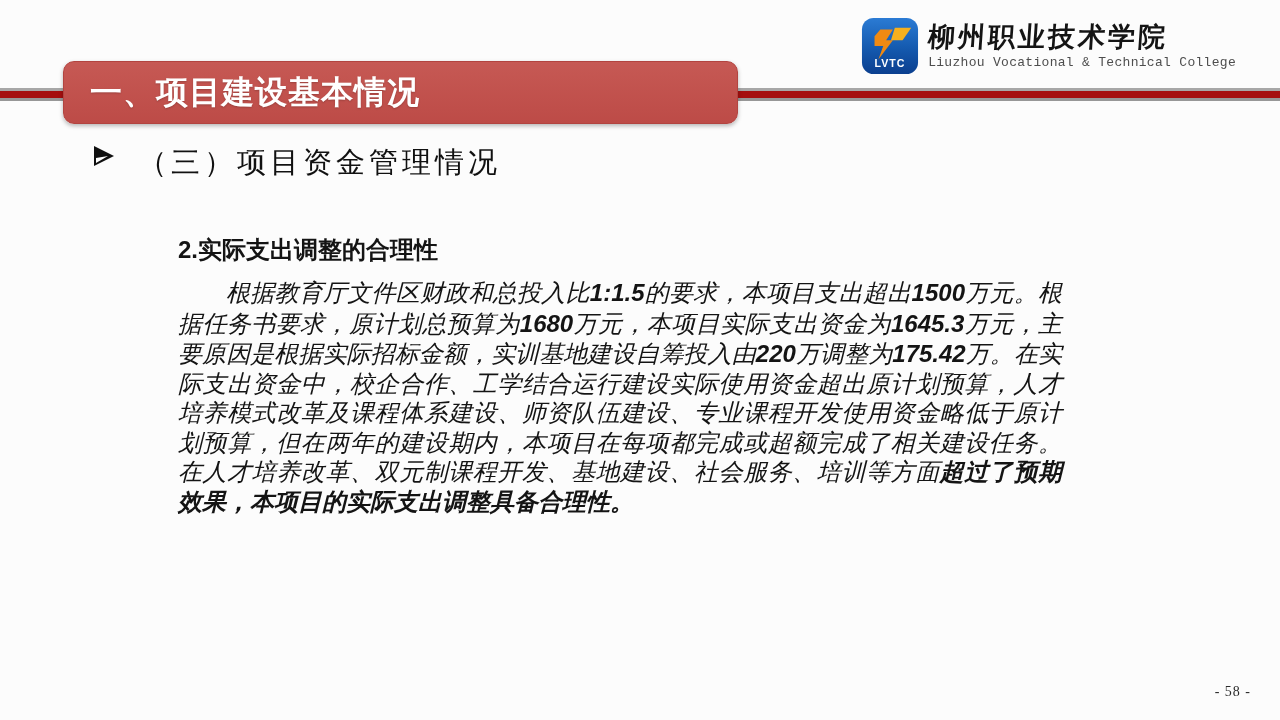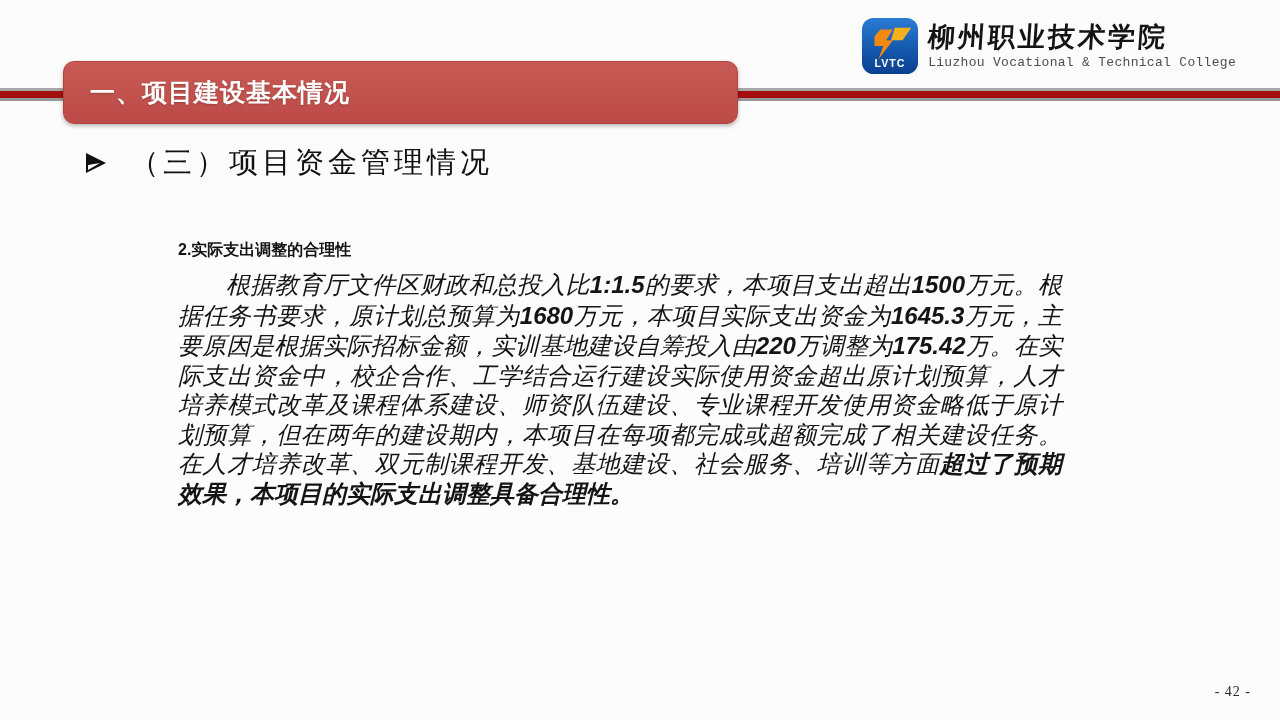--- a/index.html
+++ b/index.html
@@ -26,50 +26,50 @@
     width: 675px; height: 63px;
     background: linear-gradient(#c65954, #bd4b47);
     border: 1px solid #b24440;
     border-radius: 11px;
     box-shadow: 0 2px 4px rgba(0,0,0,0.28);
     display: flex; align-items: center;
     padding-left: 26px;
   }
   .banner-title {
     font-family: "Liberation Sans", "DejaVu Sans", sans-serif;
-    font-weight: 700; font-size: 25px; color: #ffffff;
+    font-weight: 700; font-size: 32px; color: #ffffff;
     letter-spacing: 1px;
     text-shadow: 0 1px 2px rgba(0,0,0,0.2);
   }
 
   
   .logo { position: absolute; right: 44px; top: 17px; display: flex; align-items: flex-start; }
   .logo-mark { width: 58px; height: 58px; margin-right: 9px; }
   .logo-names { display: flex; flex-direction: column; padding-top: 4px; }
   .logo-zh {
     font-weight: 700; font-size: 27px; color: #141414;
     letter-spacing: 3px; transform: skewX(-4deg);
     line-height: 33px; white-space: nowrap;
   }
   .logo-en {
     font-family: Liberation Mono, monospace;
     font-size: 13px; color: #4d4d4d; letter-spacing: 0.3px;
     line-height: 17px; white-space: nowrap;
   }
 
   
-  .section-row { position: absolute; left: 84px; top: 143px; display: flex; align-items: center; }
+  .section-row { position: absolute; left: 92px; top: 143px; display: flex; align-items: flex-start; }
   .arrow-icon { width: 24px; height: 26px; margin-right: 22px; }
   .section-title { font-size: 29px; color: #111111; letter-spacing: 4px; white-space: nowrap; }
 
   
   .body-block { position: absolute; left: 178px; top: 235px; width: 884px; }
   .body-heading {
-    font-size: 16px; font-weight: 700; color: #141414;
-    line-height: 30px; margin-bottom: 5px;
+    font-size: 24px; font-weight: 700; color: #141414;
+    line-height: 30px; margin-bottom: 13px;
   }
   .body-para {
     font-size: 24px; color: #141414;
     line-height: 29.5px;
     text-align: justify;
     text-indent: 48px;
     font-style: italic;
   }
   .seg-n { font-weight: 400; }
   .seg-b { font-weight: 700; }
@@ -125,15 +125,15 @@
       <polygon points="4,15 16,13 4,20" fill="#ffffff"></polygon>
     </svg>
     <span class="section-title">（三）项目资金管理情况</span>
   </div>
 
   <div class="body-block">
     <div class="body-heading"><span class="seg-num">2.</span><span class="seg-b">实际支出调整的合理性</span></div>
     <div class="body-para"><span class="seg-n">根据教育厅文件区财政和总投入比</span><span class="seg-num">1:1.5</span><span class="seg-n">的要求，本项目支出超出</span><span class="seg-num">1500</span><span class="seg-n">万元。根据任务书要求，原计划总预算为</span><span class="seg-num">1680</span><span class="seg-n">万元，本项目实际支出资金为</span><span class="seg-num">1645.3</span><span class="seg-n">万元，主要原因是根据实际招标金额，实训基地建设自筹投入由</span><span class="seg-num">220</span><span class="seg-n">万调整为</span><span class="seg-num">175.42</span><span class="seg-n">万。在实际支出资金中，校企合作、工学结合运行建设实际使用资金超出原计划预算，人才培养模式改革及课程体系建设、师资队伍建设、专业课程开发使用资金略低于原计划预算，但在两年的建设期内，本项目在每项都完成或超额完成了相关建设任务。在人才培养改革、双元制课程开发、基地建设、社会服务、培训等方面</span><span class="seg-b">超过了预期效果，本项目的实际支出调整具备合理性。</span></div>
   </div>
 
-  <div class="page-number">- 42 -</div>
+  <div class="page-number">- 58 -</div>
 
 </div>
 
 </body></html>

